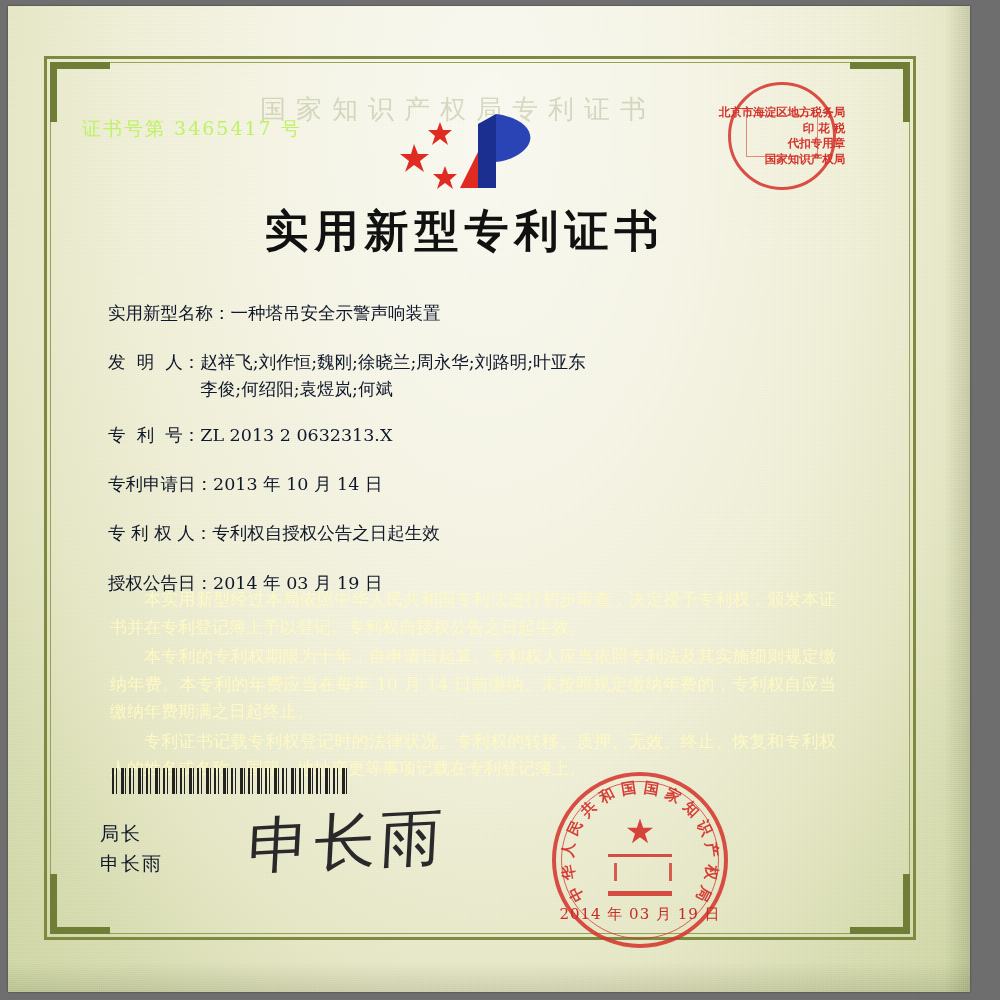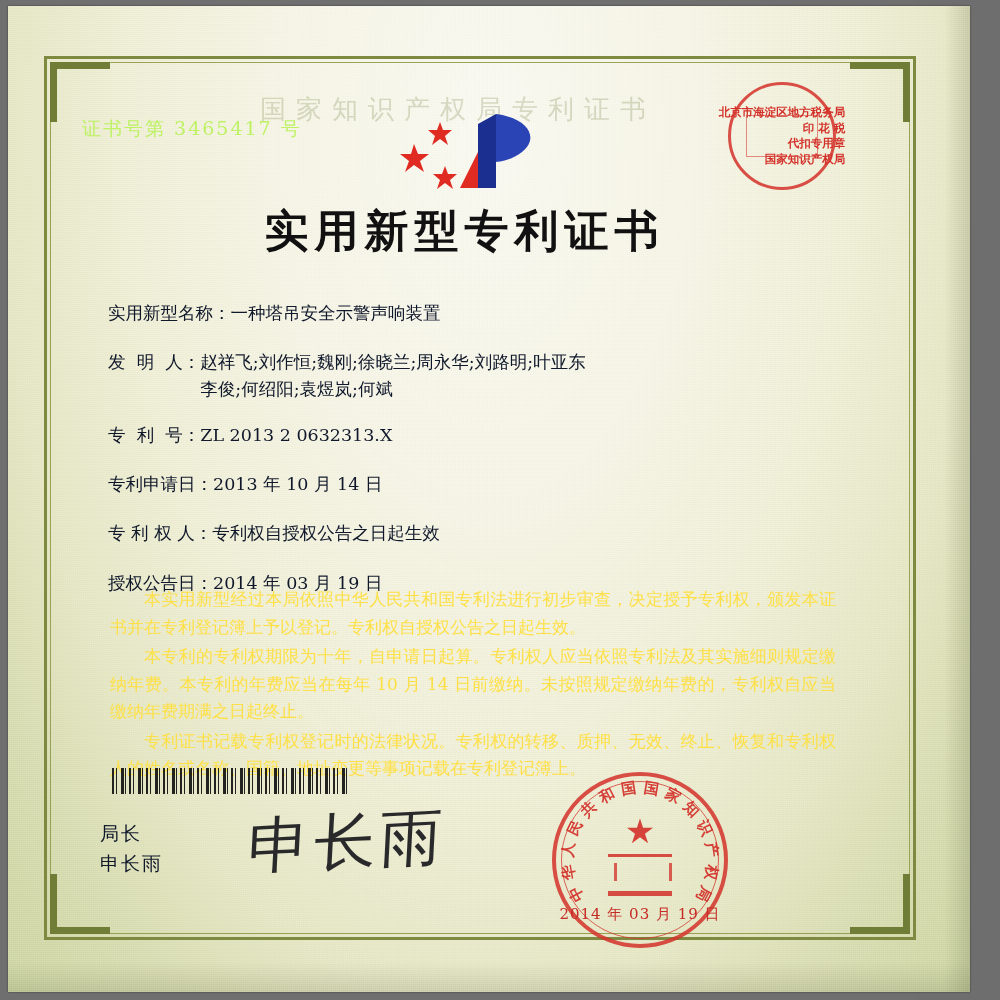--- a/index.html
+++ b/index.html
@@ -161,21 +161,21 @@
 
   
   .paras {
     position: absolute;
     left: 110px;
     top: 586px;
     width: 726px;
     font-family: "DejaVu Serif", serif;
     font-size: 17px;
     line-height: 1.62;
-    color: #fde047;
+    color: #fef9c3;
     text-align: justify;
   }
   .paras p { margin: 0 0 2px 0; text-indent: 2em; }
 
   
   .barcode {
     position: absolute;
     left: 112px;
     top: 768px;
     width: 238px;

